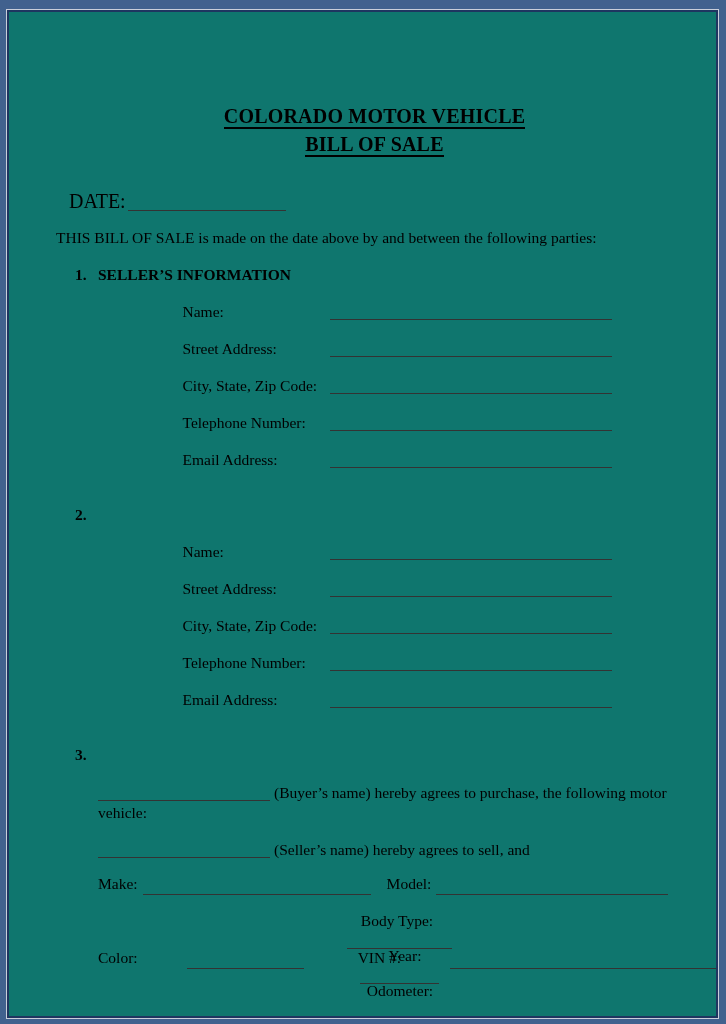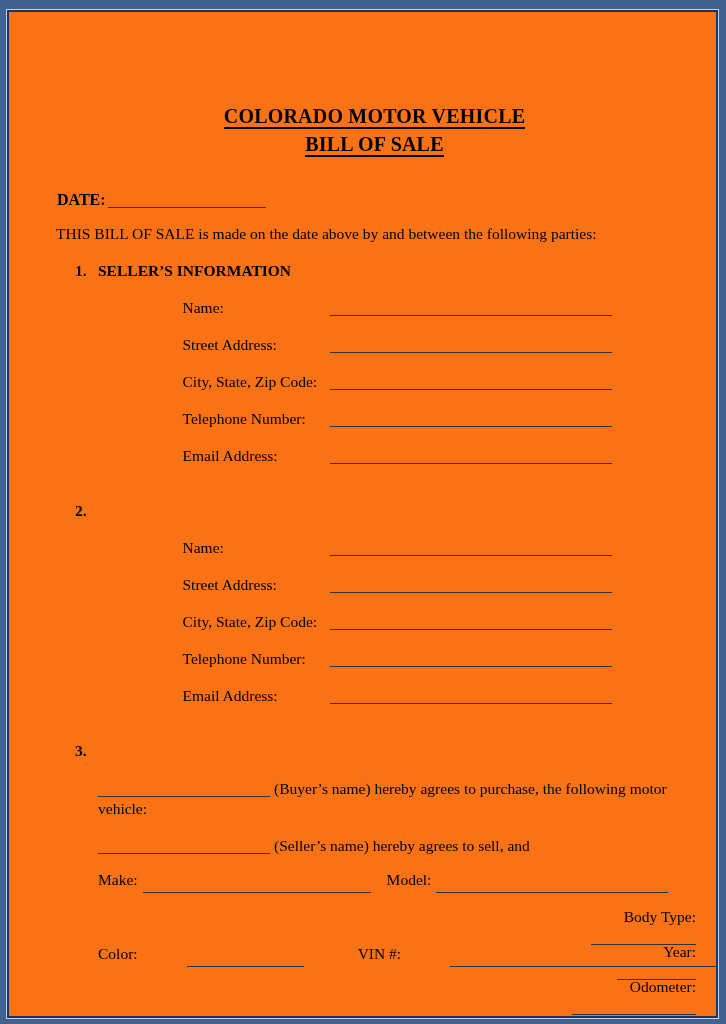--- a/index.html
+++ b/index.html
@@ -10,21 +10,21 @@
   }
   .frame {
     width:726px; height:1024px;
     box-sizing:border-box;
     background:#41618E;
     padding:10px 8px 6px 7px;
   }
   .page {
     width:100%; height:100%;
     box-sizing:border-box;
-    background:#f97316;
+    background:#0f766e;
     border:2px solid #1E3560;
     outline:1px solid #C9CEDA;
     overflow:hidden;
     font-size:15.5px;
     color:#000;
   }
   .content { padding:0 20px 0 44px; }
 
   .title-block { margin-top:90px; text-align:center; }
   .title-line { font-size:20px; font-weight:bold; line-height:28px; letter-spacing:0.2px; }
@@ -32,39 +32,39 @@
 
   .blank {
     display:inline-block;
     border-bottom:1px solid #333;
     height:14px;
     position:relative;
     top:3px;
     flex:none;
   }
 
-  .date-row { margin-top:32px; margin-left:4px; font-weight:bold; font-size:16px; }
+  .date-row { margin-top:32px; margin-left:16px; font-weight:normal; font-size:20px; }
   .date-blank { width:158px; margin-left:2px; }
 
   .intro { margin-top:15px; margin-left:3px; line-height:20px; }
 
   .sec-heading { display:flex; font-weight:bold; line-height:20px; }
   .sec-heading.first { margin-top:17px; }
   .sec-heading.later { margin-top:35px; }
   .sec-num { margin-left:22px; width:23px; flex:none; }
 
   .frow { display:flex; align-items:baseline; margin-left:45px; margin-top:17px; height:20px; line-height:20px;justify-content:center; }
   .flabel { width:147px; flex:none; }
   .fline { width:282px; }
 
   .clause { margin-left:45px; margin-top:17px; line-height:20px; width:598px; }
   .clause.buyer { margin-top:18px; }
   .name-blank { width:172px; margin-right:4px; }
 
-  .vrow { display:flex; align-items:flex-end; margin-left:45px; height:20px; line-height:20px; }
+  .vrow { display:flex; align-items:center; margin-left:45px; height:20px; line-height:20px; }
   .vrow.make-row  { margin-top:14px; }
   .vrow.body-row  { margin-top:17px;flex-direction:column; }
   .vrow.color-row { margin-top:17px;gap:44px; }
   .vlabel { flex:none; }
   .ml16 { margin-left:16px; }
   .ml10 { margin-left:10px; }
   .ml8  { margin-left:8px; }
   .ml6  { margin-left:6px; }
   .bml  { margin-left:5px; }
   .make-blank  { width:228px; }

